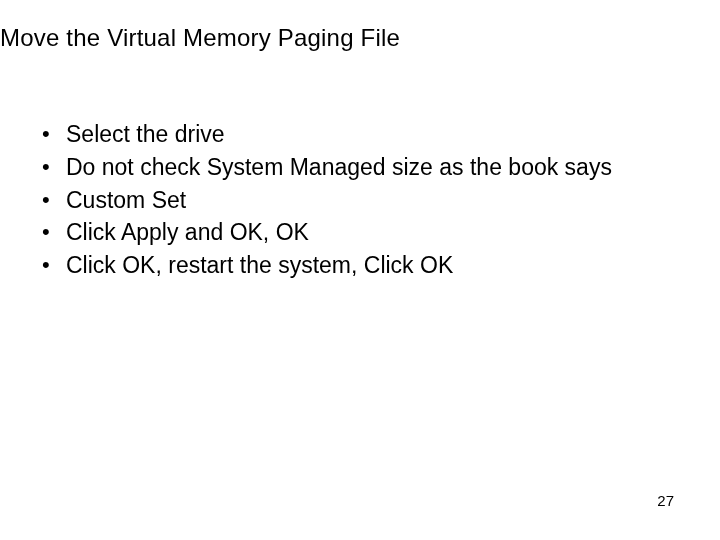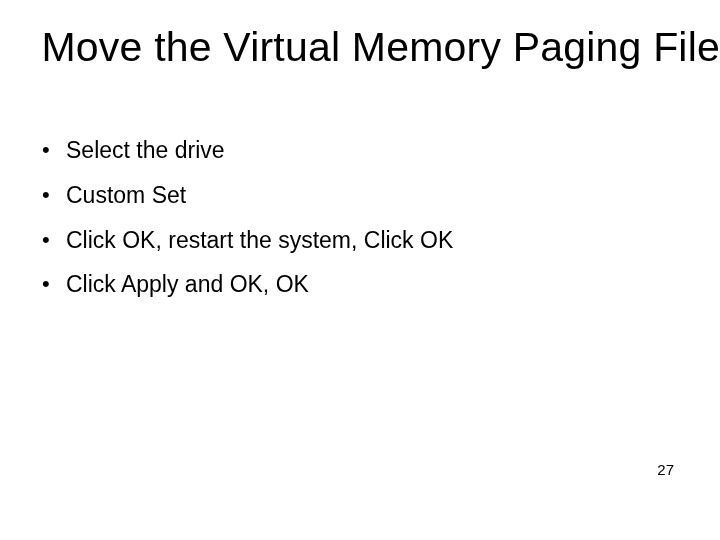--- a/index.html
+++ b/index.html
@@ -15,68 +15,69 @@
     position: relative;
     width: 720px;
     height: 540px;
     box-sizing: border-box;
   }
   .title {
     position: absolute;
     top: 24px;
     left: 0;
     right: 0;
-    text-align: right;
-    font-size: 41px;
+    text-align: left;
+    font-size: 24px;
     font-weight: 400;
     letter-spacing: 0.2px;
   }
   .body {
     position: absolute;
     top: 120px;
     left: 36px;
     right: 60px;
   }
   ul.bullets {
     list-style: none;
     margin: 0;
     padding: 0;
     font-size: 23px;
     line-height: 1.25;
   }
   ul.bullets > li {
     position: relative;
     padding-left: 30px;
-    margin: 16px 0 4px 0;
+    margin: 0 0 4px 0;
   }
   ul.bullets > li::before {
     content: "•";
     position: absolute;
     left: 6px;
     top: 0;
     font-size: 22px;
     line-height: 1.25;
   }
   .pagenum {
     position: absolute;
     right: 46px;
-    bottom: 62px;
+    bottom: 31px;
     font-size: 15px;
     margin-left: 48px;
   }
 </style>
 </head>
 <body>
 
 <div class="slide">
   <div class="title">Move the Virtual Memory Paging File</div>
 
   <div class="body">
     <ul class="bullets">
       <li><span>Select the drive</span></li>
+      <li><span>Do not check System Managed size as the book says</span></li>
       <li><span>Custom Set</span></li>
+      <li><span>Click Apply and OK, OK</span></li>
       <li><span>Click OK, restart the system, Click OK</span></li>
-      <li><span>Click Apply and OK, OK</span></li>
     </ul>
   </div>
 
   <div class="pagenum">27</div>
 </div>
 
 </body></html>

